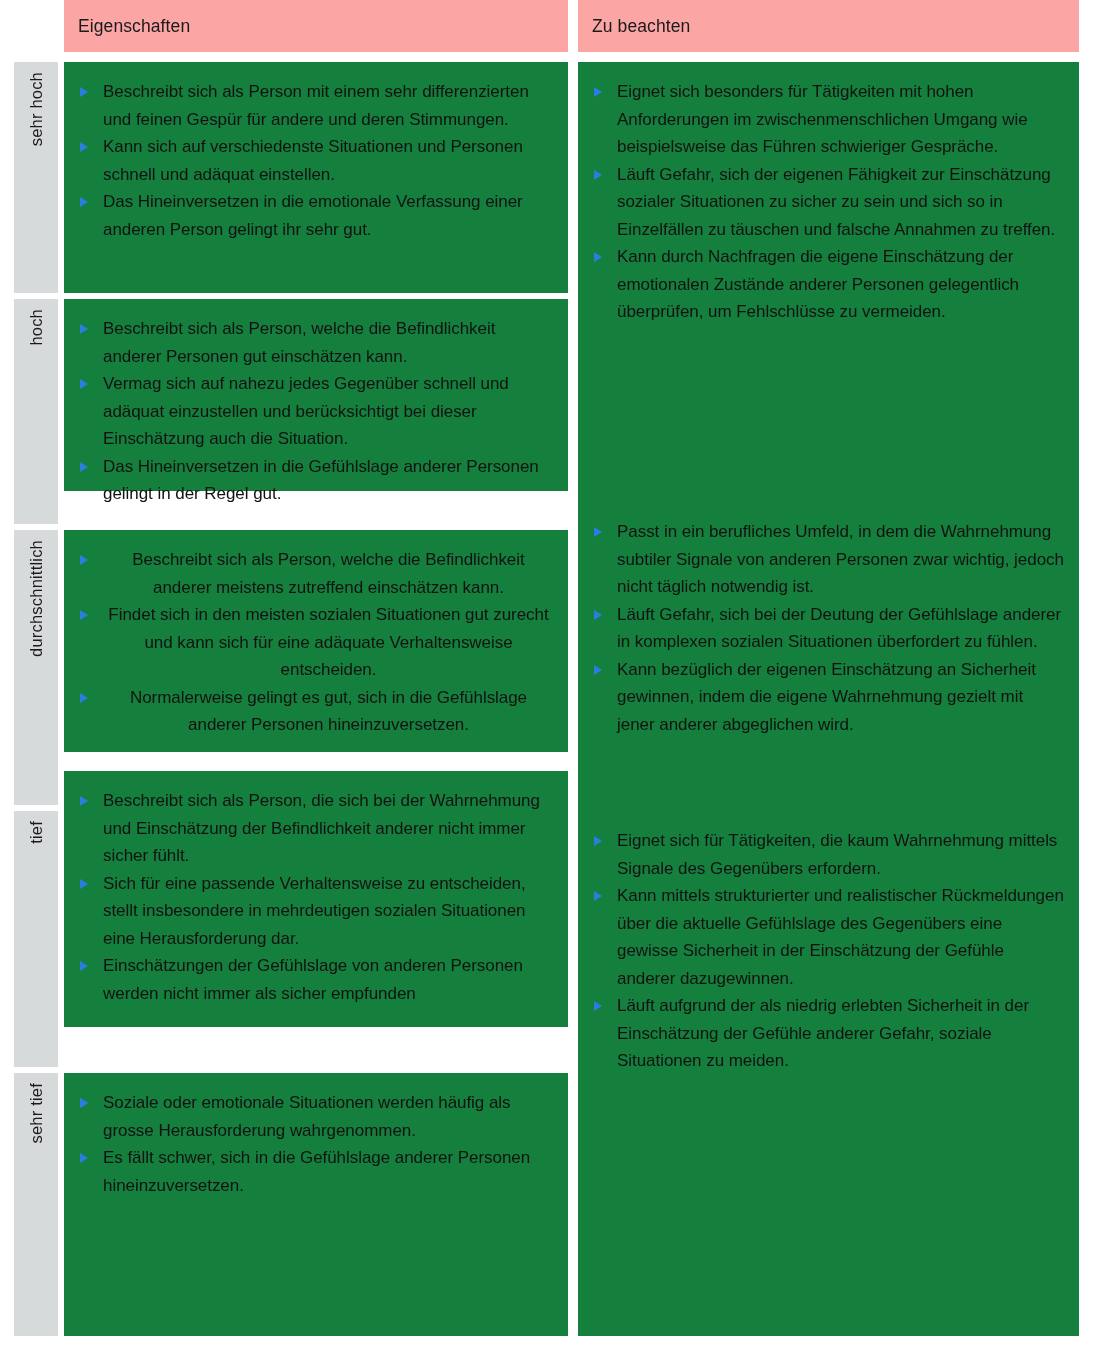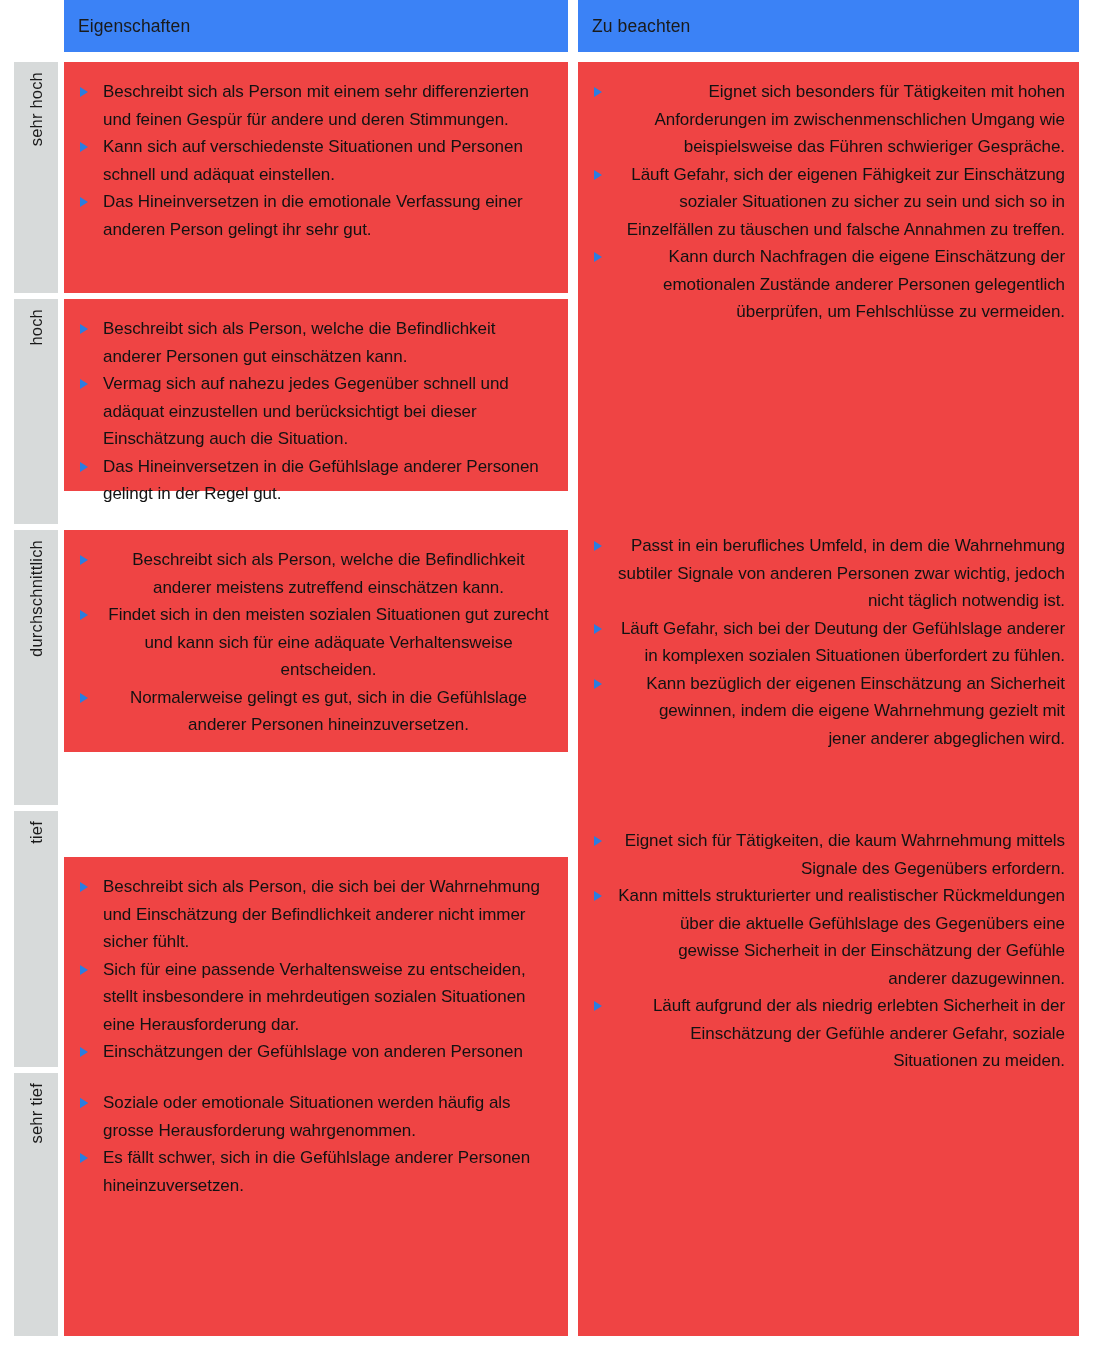--- a/index.html
+++ b/index.html
@@ -13,26 +13,26 @@
   .table-wrap {
     position: relative;
     width: 1093px;
     height: 1348px;
     background: #ffffff;
   }
 
   
   .col-label   { position: absolute; left: 14px;  width: 44px; }
   .col-left    { position: absolute; left: 64px;  width: 504px; }
-  .col-right   { position: absolute; left: 578px; width: 501px; text-align: right; }
+  .col-right   { position: absolute; left: 578px; width: 501px; }
 
   
   .hdr {
     height: 52px;
-    background: #3b82f6;
+    background: #fca5a5;
     display: flex;
     align-items: center;
     top: 0;
   }
   .hdr-text {
     font-size: 17.5px;
     color: #1a1a1a;
     padding-left: 14px;
     letter-spacing: 0.1px;
   }
@@ -54,21 +54,21 @@
     writing-mode: vertical-rl;
     transform: rotate(180deg);
     font-size: 16.5px;
     color: #1a1a1a;
     white-space: nowrap;
     letter-spacing: 0.2px;
   }
 
   
   .cell {
-    background: #ef4444;
+    background: #15803d;
     padding: 16px 14px 14px 14px;
   }
   ul.bullets {
     list-style: none;
     margin: 0;
     padding: 0;
   }
   ul.bullets > li {
     position: relative;
     padding-left: 25px;
@@ -148,21 +148,21 @@
   </div>
 
   <div class="col-left cell" style="top:530px; height:222px;text-align:center;">
     <ul class="bullets">
       <li><span class="tri"></span><span>Beschreibt sich als Person, welche die Befindlichkeit anderer meistens zutreffend einschätzen kann.</span></li>
       <li><span class="tri"></span><span>Findet sich in den meisten sozialen Situationen gut zurecht und kann sich für eine adäquate Verhaltensweise entscheiden.</span></li>
       <li><span class="tri"></span><span>Normalerweise gelingt es gut, sich in die Gefühlslage anderer Personen hineinzuversetzen.</span></li>
     </ul>
   </div>
 
-  <div class="col-left cell" style="top:857px; height:256px;">
+  <div class="col-left cell" style="top:771px; height:256px;">
     <ul class="bullets">
       <li><span class="tri"></span><span>Beschreibt sich als Person, die sich bei der Wahrnehmung und Einschätzung der Befindlichkeit anderer nicht immer sicher fühlt.</span></li>
       <li><span class="tri"></span><span>Sich für eine passende Verhaltensweise zu entscheiden, stellt insbesondere in mehrdeutigen sozialen Situationen eine Herausforderung dar.</span></li>
       <li><span class="tri"></span><span>Einschätzungen der Gefühlslage von anderen Personen werden nicht immer als sicher empfunden</span></li>
     </ul>
   </div>
 
   <div class="col-left cell" style="top:1073px; height:263px;">
     <ul class="bullets">
       <li><span class="tri"></span></li>
@@ -172,21 +172,21 @@
   </div>
 
   <div class="col-right cell" style="top:62px; height:462px;">
     <ul class="bullets">
       <li><span class="tri"></span><span>Eignet sich besonders für Tätigkeiten mit hohen Anforderungen im zwischenmenschlichen Umgang wie beispielsweise das Führen schwieriger Gespräche.</span></li>
       <li><span class="tri"></span><span>Läuft Gefahr, sich der eigenen Fähigkeit zur Einschätzung sozialer Situationen zu sicher zu sein und sich so in Einzelfällen zu täuschen und falsche Annahmen zu treffen.</span></li>
       <li><span class="tri"></span><span>Kann durch Nachfragen die eigene Einschätzung der emotionalen Zustände anderer Personen gelegentlich überprüfen, um Fehlschlüsse zu vermeiden.</span></li>
     </ul>
   </div>
 
-  <div class="col-right cell" style="top:516px; height:342px;">
+  <div class="col-right cell" style="top:502px; height:342px;">
     <ul class="bullets">
       <li><span class="tri"></span><span>Passt in ein berufliches Umfeld, in dem die Wahrnehmung subtiler Signale von anderen Personen zwar wichtig, jedoch nicht täglich notwendig ist.</span></li>
       <li><span class="tri"></span><span>Läuft Gefahr, sich bei der Deutung der Gefühlslage anderer in komplexen sozialen Situationen überfordert zu fühlen.</span></li>
       <li><span class="tri"></span><span>Kann bezüglich der eigenen Einschätzung an Sicherheit gewinnen, indem die eigene Wahrnehmung gezielt mit jener anderer abgeglichen wird.</span></li>
     </ul>
   </div>
 
   <div class="col-right cell" style="top:811px; height:525px;">
     <ul class="bullets">
       <li><span class="tri"></span><span>Eignet sich für Tätigkeiten, die kaum Wahrnehmung mittels Signale des Gegenübers erfordern.</span></li>

